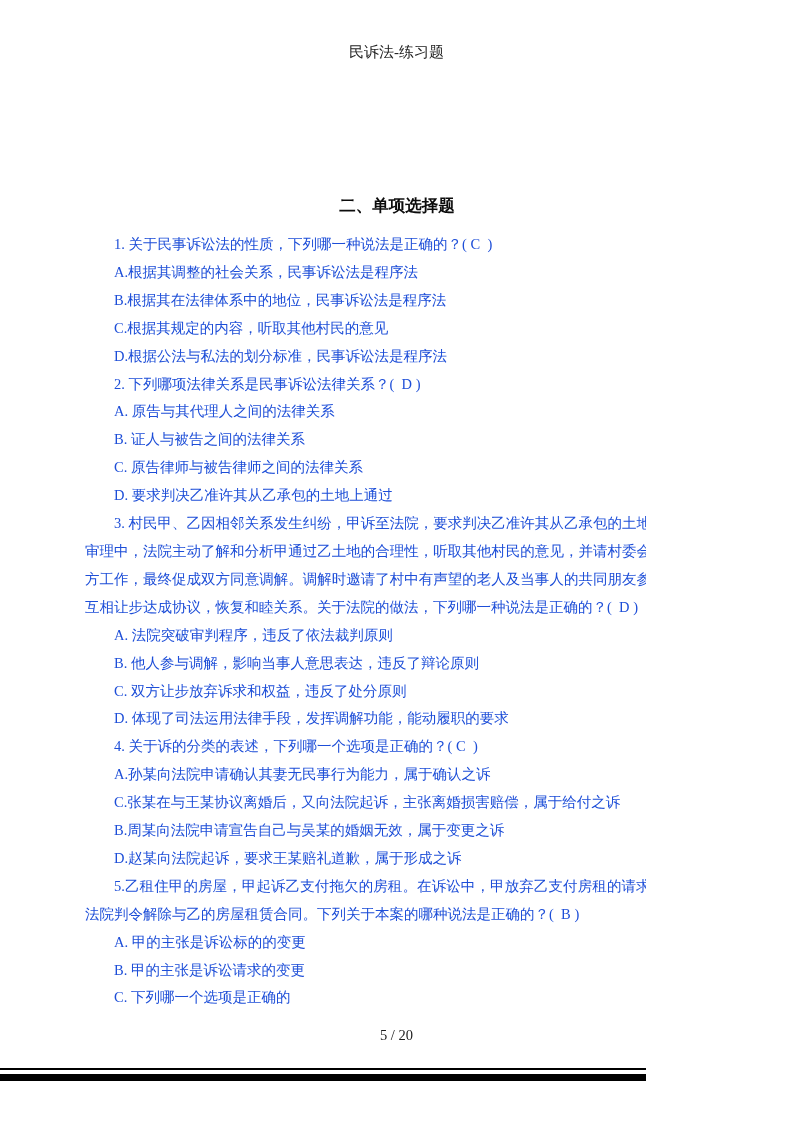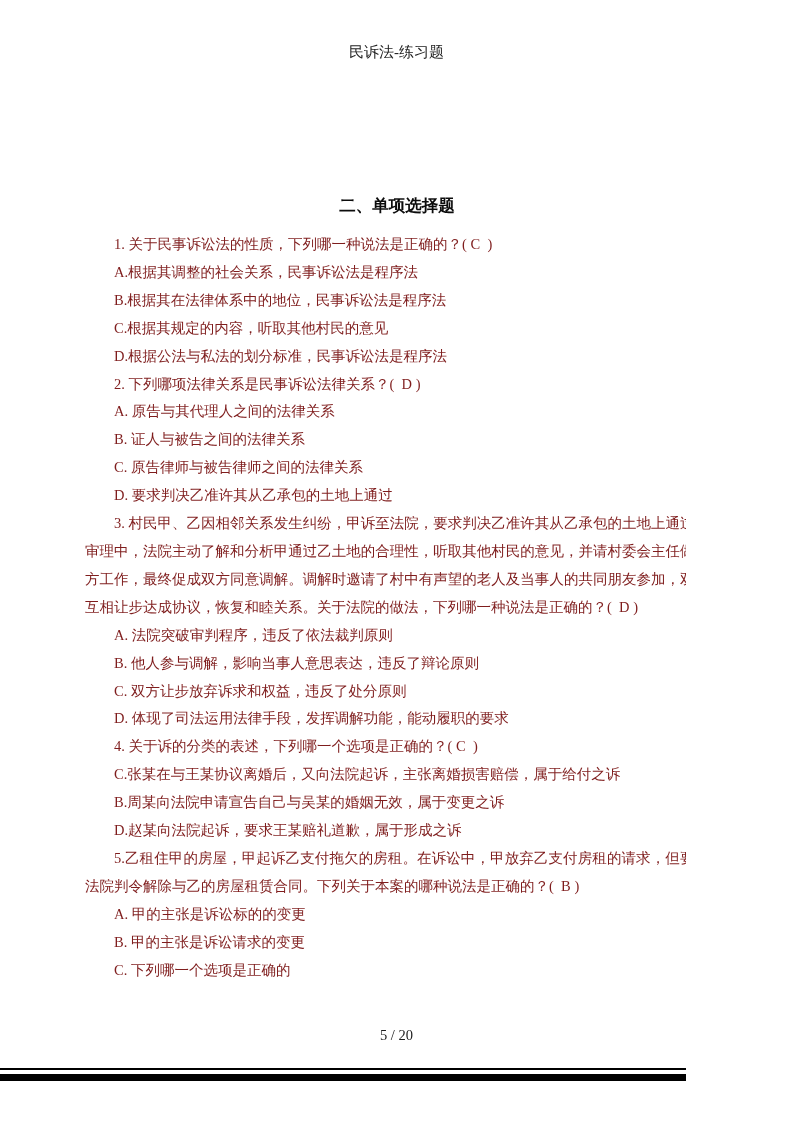--- a/index.html
+++ b/index.html
@@ -8,21 +8,20 @@
     background: #ffffff;
   }
   .page {
     position: relative;
     width: 646px;
     height: 1122px;
     background: #ffffff;
     color: #1c1c1c;
     font-family: "Liberation Serif", "DejaVu Serif", serif;
     overflow: hidden;
-    padding-left: 40px;
   }
   .doc-header {
     position: absolute;
     top: 42px;
     left: 0;
     width: 793px;
     text-align: center;
     font-size: 15px;
     line-height: 20px;
     color: #1c1c1c;
@@ -41,21 +40,21 @@
     margin: 0 0 15px 0;
     color: #0c0c0c;
     text-align: center;
   }
   .content p {
     margin: 0;
     font-size: 14.5px;
     line-height: 27.9px;
     text-indent: 2em;
     text-align: justify;
-    color: #7f1d1d;
+    color: #1d4ed8;
   }
   .doc-footer {
     position: absolute;
     top: 1026px;
     left: 0;
     width: 793px;
     text-align: center;
     font-size: 14.5px;
     line-height: 18px;
     color: #1c1c1c;
@@ -99,20 +98,21 @@
     <p>C. 原告律师与被告律师之间的法律关系</p>
     <p>D. 要求判决乙准许其从乙承包的土地上通过</p>
 
     <p>3. 村民甲、乙因相邻关系发生纠纷，甲诉至法院，要求判决乙准许其从乙承包的土地上通过。审理中，法院主动了解和分析甲通过乙土地的合理性，听取其他村民的意见，并请村委会主任做双方工作，最终促成双方同意调解。调解时邀请了村中有声望的老人及当事人的共同朋友参加，双方互相让步达成协议，恢复和睦关系。关于法院的做法，下列哪一种说法是正确的？(&nbsp;&nbsp;D )</p>
     <p>A. 法院突破审判程序，违反了依法裁判原则</p>
     <p>B. 他人参与调解，影响当事人意思表达，违反了辩论原则</p>
     <p>C. 双方让步放弃诉求和权益，违反了处分原则</p>
     <p>D. 体现了司法运用法律手段，发挥调解功能，能动履职的要求</p>
 
     <p>4. 关于诉的分类的表述，下列哪一个选项是正确的？( C&nbsp;&nbsp;)</p>
+    <p>A.孙某向法院申请确认其妻无民事行为能力，属于确认之诉</p>
     <p>C.张某在与王某协议离婚后，又向法院起诉，主张离婚损害赔偿，属于给付之诉</p>
     <p>B.周某向法院申请宣告自己与吴某的婚姻无效，属于变更之诉</p>
     <p>D.赵某向法院起诉，要求王某赔礼道歉，属于形成之诉</p>
 
     <p>5.乙租住甲的房屋，甲起诉乙支付拖欠的房租。在诉讼中，甲放弃乙支付房租的请求，但要求法院判令解除与乙的房屋租赁合同。下列关于本案的哪种说法是正确的？(&nbsp;&nbsp;B )</p>
     <p>A. 甲的主张是诉讼标的的变更</p>
     <p>B. 甲的主张是诉讼请求的变更</p>
     <p>C. 下列哪一个选项是正确的</p>
   </div>
 

